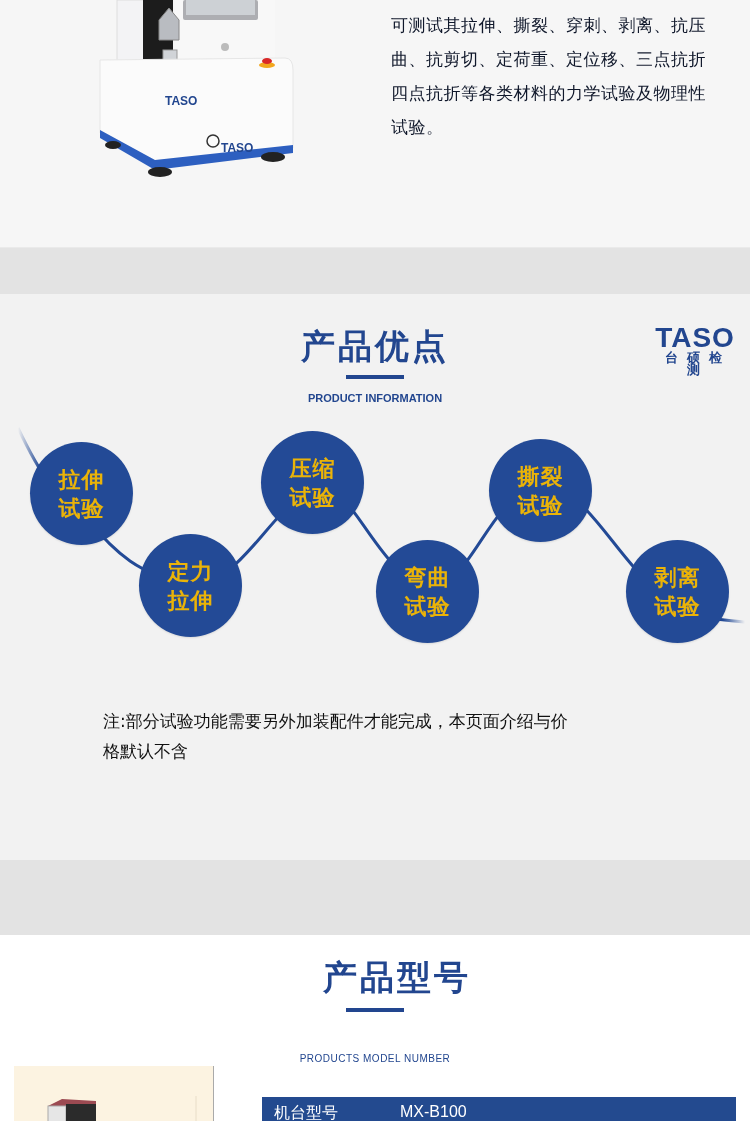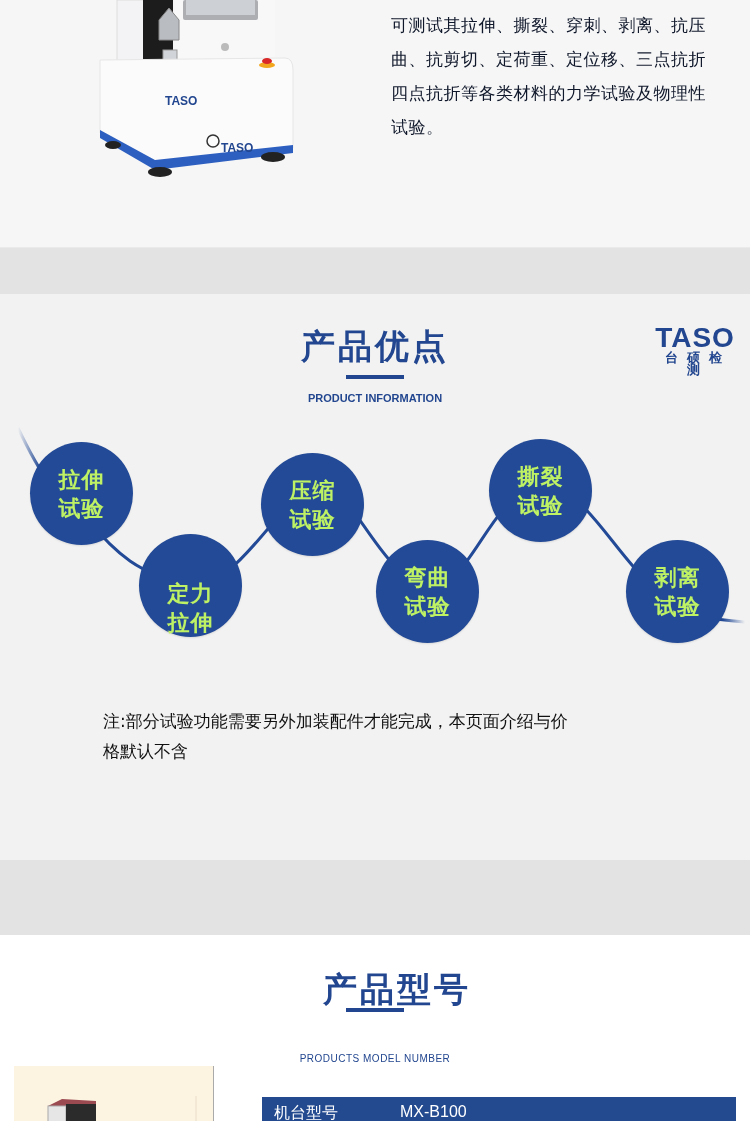--- a/index.html
+++ b/index.html
@@ -33,21 +33,21 @@
     .brand-logo .big {
       font-family: "Liberation Sans", sans-serif; font-weight: bold; font-size: 28px;
       color: #22468f; letter-spacing: 1px; line-height: 28px;
     }
     .brand-logo .small { font-size: 13px; color: #22468f; letter-spacing: 9px; font-weight: bold; padding-left: 6px; line-height: 12px; }
 
     .wave { position: absolute; left: 0; top: 120px; width: 750px; height: 240px; }
     .circle {
       position: absolute; border-radius: 50%; background: #234a96;
       display: flex; align-items: center; justify-content: center; flex-direction: column;
-      color: #bef264; font-size: 22px; font-weight: bold; line-height: 29px; letter-spacing: 1px;
+      color: #eab308; font-size: 22px; font-weight: bold; line-height: 29px; letter-spacing: 1px;
       box-shadow: 0 1px 2px rgba(0,0,0,0.1);
     }
 
     .note {
       position: absolute; left: 103px; top: 412px; width: 480px;
       font-size: 17px; line-height: 30px; color: #111;
     }
     .note2 { position: absolute; left: 103px; top: 494px; font-size: 17px; color: #111; }
 
     
@@ -124,25 +124,25 @@
                C 350 60, 370 150, 427 176
                C 470 176, 490 80, 540 70
                C 590 70, 620 160, 677 190
                C 700 205, 720 206, 745 208" fill="none" stroke="url(#fadeL)" stroke-width="3"></path>
     </svg>
 
     <div class="circle" style="left:30px;top:28px;width:103px;height:103px;">
       <span>拉伸</span>
       <span>试验</span>
     </div>
-    <div class="circle" style="left:139px;top:120px;width:103px;height:103px;justify-content:flex-end;">
+    <div class="circle" style="left:139px;top:120px;width:103px;height:103px;">
       <span>定力</span>
       <span>拉伸</span>
     </div>
-    <div class="circle" style="left:261px;top:39px;width:103px;height:103px;text-align:right;">
+    <div class="circle" style="left:261px;top:17px;width:103px;height:103px;text-align:right;">
       <span>压缩</span>
       <span>试验</span>
     </div>
     <div class="circle" style="left:376px;top:126px;width:103px;height:103px;">
       <span>弯曲</span>
       <span>试验</span>
     </div>
     <div class="circle" style="left:489px;top:25px;width:103px;height:103px;">
       <span>撕裂</span>
       <span>试验</span>
@@ -152,21 +152,21 @@
       <span>试验</span>
     </div>
   </div>
 
   <p class="note">注:部分试验功能需要另外加装配件才能完成，本页面介绍与价格默认不含</p>
 </section>
 
 <div class="band band-2"></div>
 
 <section class="models">
-  <h2 class="sec-title" style="top:32px;padding-left:44px;">产品型号</h2>
+  <h2 class="sec-title" style="top:20px;padding-left:44px;">产品型号</h2>
   <div class="sec-bar" style="top:73px;"></div>
   <div class="sec-sub" style="top:90px;font-size:10px;font-weight:normal;letter-spacing:0.5px;margin-top:28px;">PRODUCTS  MODEL  NUMBER</div>
 
   <div class="thumb">
     <svg width="200" height="60" viewBox="0 0 200 60" style="position:absolute;left:0;top:0;">
       <line x1="182" y1="30" x2="182" y2="60" stroke="#e8ddc8"></line>
       <path d="M34 40 L48 33 L82 35 L82 40 Z" fill="#9c4a52"></path>
       <rect x="34" y="40" width="18" height="20" fill="#e6e6e6" stroke="#aaa"></rect>
       <rect x="52" y="38" width="30" height="22" fill="#2b2b2b"></rect>
     </svg>

